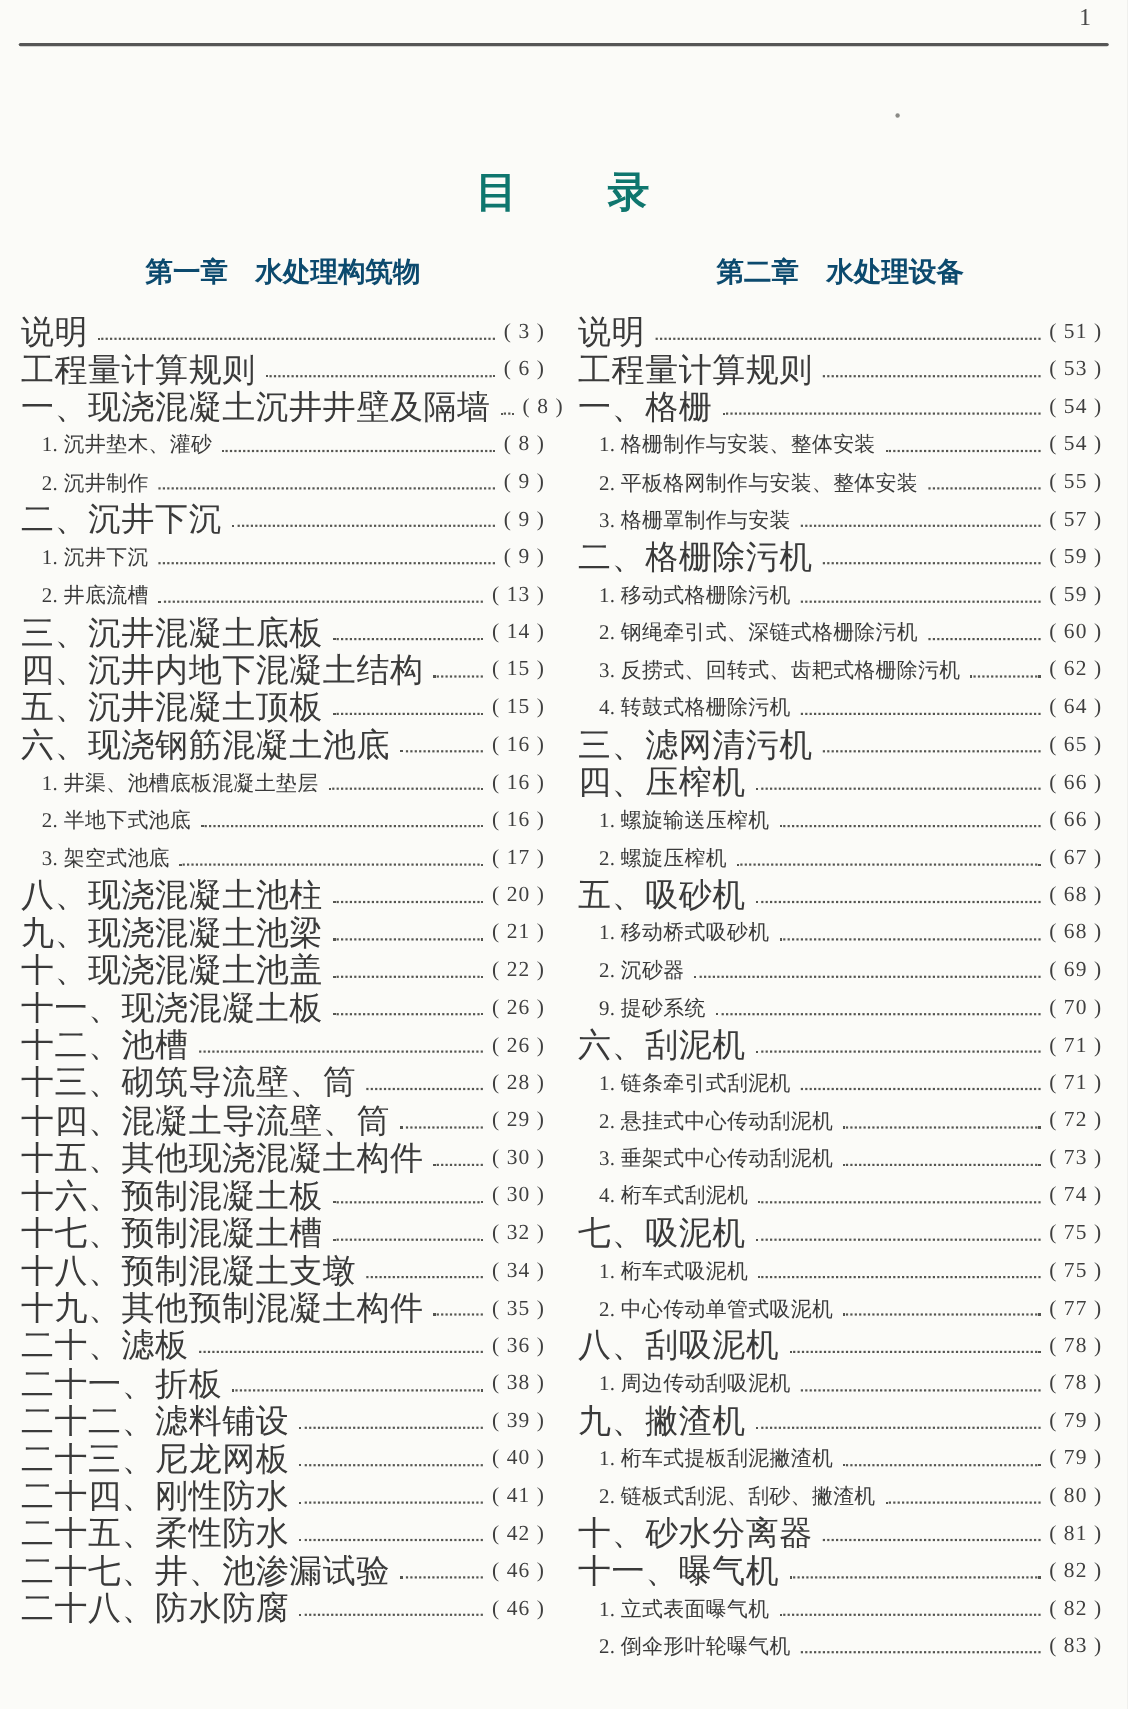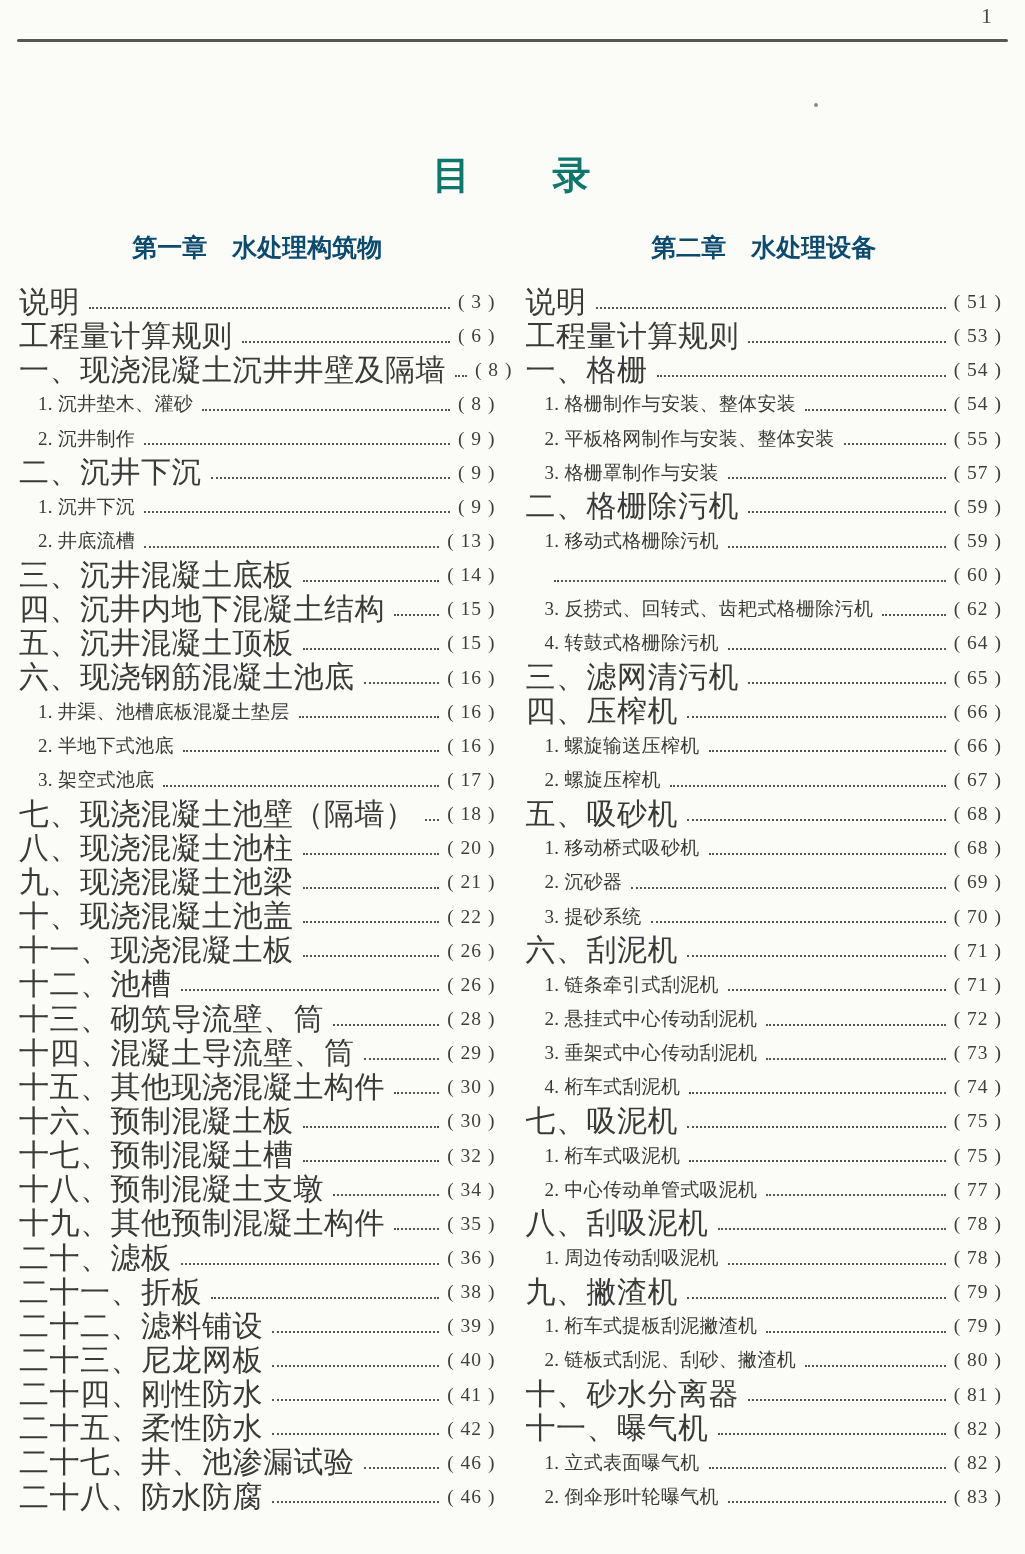--- a/index.html
+++ b/index.html
@@ -195,25 +195,20 @@
             <span class="toc-label">2. 半地下式池底</span>
             <span class="toc-leader"></span>
             <span class="toc-page">( 16 )</span>
           </div>
           <div class="toc-row lvl1">
             <span class="toc-label">3. 架空式池底</span>
             <span class="toc-leader"></span>
             <span class="toc-page">( 17 )</span>
           </div>
           <div class="toc-row lvl0">
-            <span class="toc-label">七、现浇混凝土池壁（隔墙）</span>
-            <span class="toc-leader"></span>
-            <span class="toc-page">( 18 )</span>
-          </div>
-          <div class="toc-row lvl0">
             <span class="toc-label">八、现浇混凝土池柱</span>
             <span class="toc-leader"></span>
             <span class="toc-page">( 20 )</span>
           </div>
           <div class="toc-row lvl0">
             <span class="toc-label">九、现浇混凝土池梁</span>
             <span class="toc-leader"></span>
             <span class="toc-page">( 21 )</span>
           </div>
           <div class="toc-row lvl0">
@@ -345,20 +340,21 @@
             <span class="toc-label">二、格栅除污机</span>
             <span class="toc-leader"></span>
             <span class="toc-page">( 59 )</span>
           </div>
           <div class="toc-row lvl1">
             <span class="toc-label">1. 移动式格栅除污机</span>
             <span class="toc-leader"></span>
             <span class="toc-page">( 59 )</span>
           </div>
           <div class="toc-row lvl1">
+            <span class="toc-label">2. 钢绳牵引式、深链式格栅除污机</span>
             <span class="toc-leader"></span>
             <span class="toc-page">( 60 )</span>
           </div>
           <div class="toc-row lvl1">
             <span class="toc-label">3. 反捞式、回转式、齿耙式格栅除污机</span>
             <span class="toc-leader"></span>
             <span class="toc-page">( 62 )</span>
           </div>
           <div class="toc-row lvl1">
             <span class="toc-label">4. 转鼓式格栅除污机</span>
@@ -394,21 +390,21 @@
             <span class="toc-label">1. 移动桥式吸砂机</span>
             <span class="toc-leader"></span>
             <span class="toc-page">( 68 )</span>
           </div>
           <div class="toc-row lvl1">
             <span class="toc-label">2. 沉砂器</span>
             <span class="toc-leader"></span>
             <span class="toc-page">( 69 )</span>
           </div>
           <div class="toc-row lvl1">
-            <span class="toc-label">3. 提砂系统</span>
+            <span class="toc-label">9. 提砂系统</span>
             <span class="toc-leader"></span>
             <span class="toc-page">( 70 )</span>
           </div>
           <div class="toc-row lvl0">
             <span class="toc-label">六、刮泥机</span>
             <span class="toc-leader"></span>
             <span class="toc-page">( 71 )</span>
           </div>
           <div class="toc-row lvl1">
             <span class="toc-label">1. 链条牵引式刮泥机</span>

